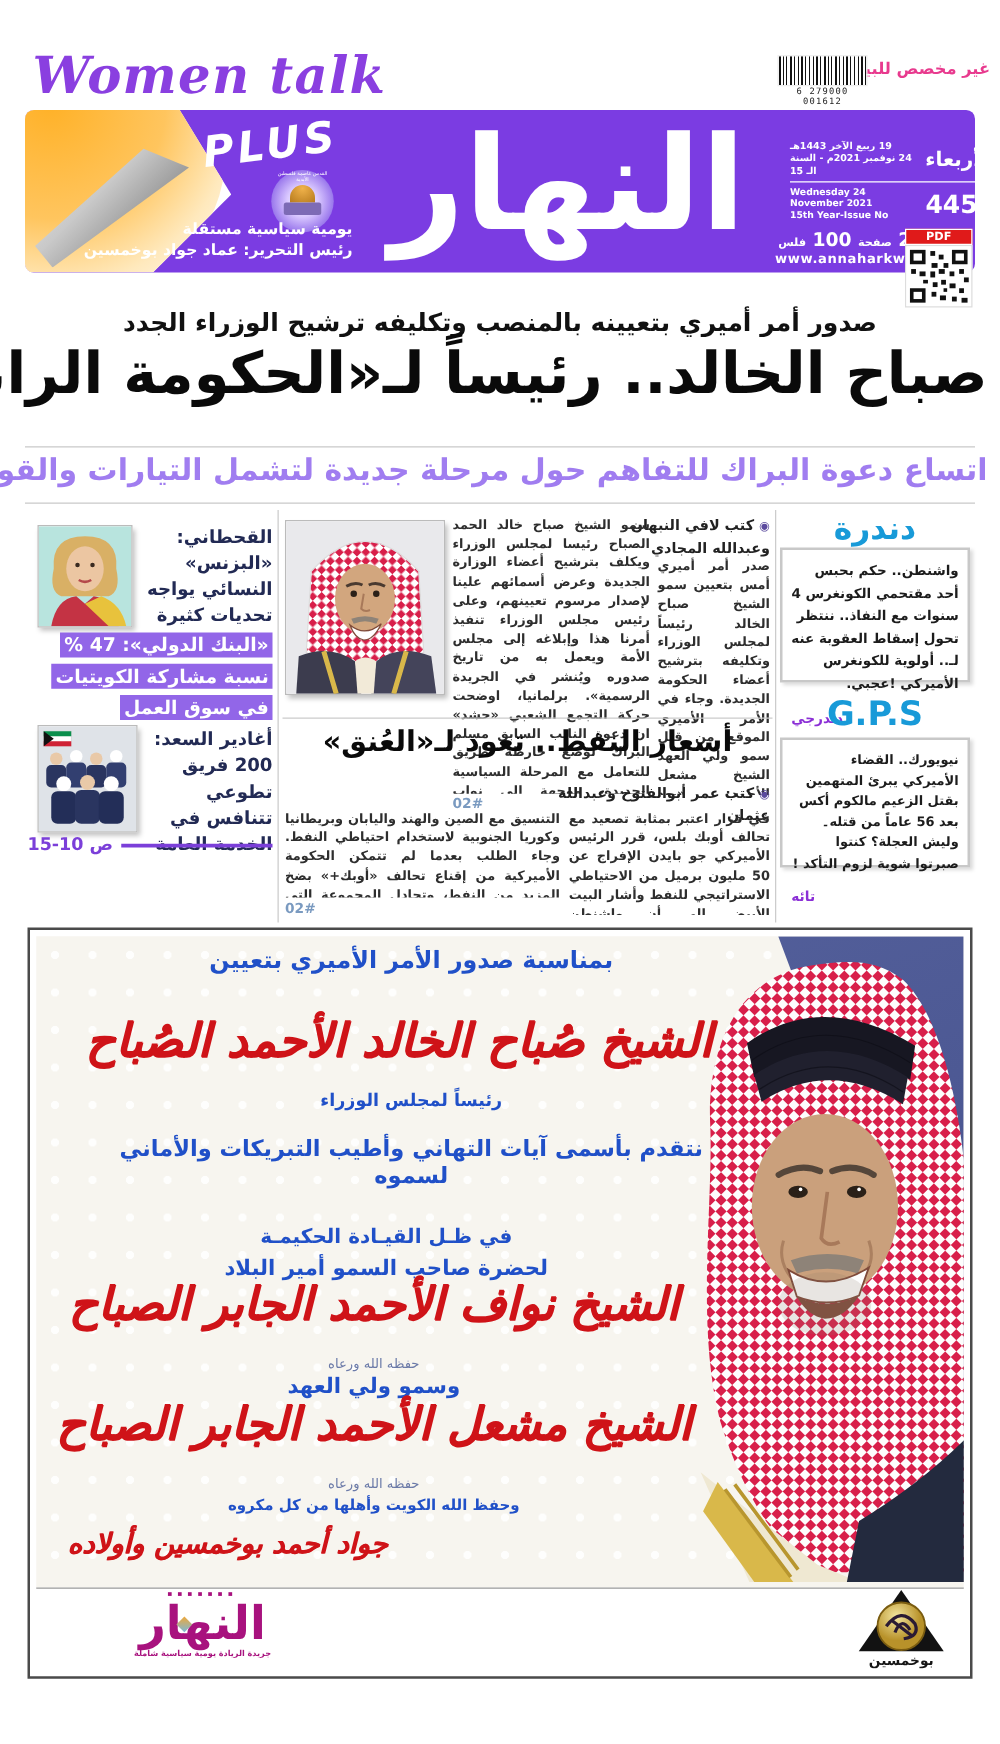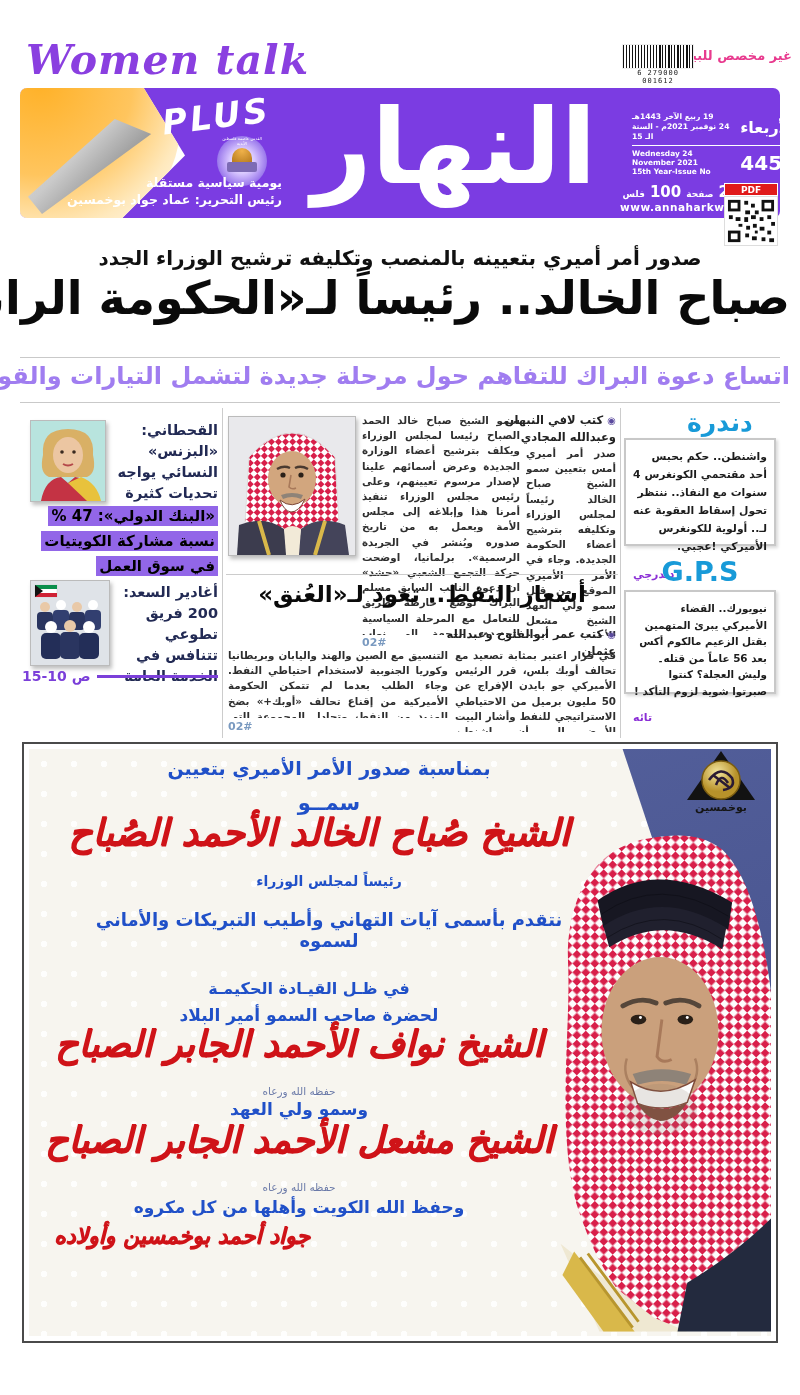--- a/index.html
+++ b/index.html
@@ -82,29 +82,29 @@
   .colhead { position:absolute; width:156px; text-align:center; font-weight:bold; color:#189ad8; }
   .obox { position:absolute; left:624px; width:152px; background:#fff; border:2px solid #c8c8c8;
     box-shadow:2px 2px 3px rgba(0,0,0,.15); padding:8px 7px 4px; direction:rtl; }
   .obox .txt { font-size:10.8px; font-weight:bold; color:#1c1c1c; line-height:18px; }
   .obox .sig { text-align:left; font-size:11px; font-weight:bold; color:#8b2fd6; margin-top:12px; }
 
   
   .lc-text { position:absolute; direction:rtl; text-align:right; font-size:14.5px; font-weight:bold;
     color:#222a54; line-height:21px; }
   .lc-highlight { position:absolute; left:22px; top:504px; width:196px; direction:rtl; text-align:right;
-    font-size:15px; font-weight:bold; color:#000000; line-height:25px; }
+    font-size:15px; font-weight:bold; color:#ffffff; line-height:25px; }
   .lc-highlight span { background:#9266e8; padding:1px 3px; box-decoration-break:clone; -webkit-box-decoration-break:clone; }
   .pages-row { position:absolute; left:22px; top:668px; width:196px; display:flex; align-items:center; gap:6px;justify-content:flex-end; }
   .pages-row .pline { flex:1; border-top:3px solid #7b3fd9; }
   .pages-row .plabel { color:#7b3fd9; font-weight:bold; font-size:14px; direction:rtl; }
 
   
   .ad { position:absolute; left:22px; top:742px; width:756px; height:601px; border:2px solid #4a4a4a;
-    background:#fff; padding:5px; display:flex; flex-direction:row; }
+    background:#fff; padding:5px; display:flex; flex-direction:column; }
   .ad-inner { position:relative; flex:1; overflow:hidden;
     background:#f7f5ef;
     background-image:radial-gradient(rgba(255,255,255,.9) 3px, transparent 3.5px);
     background-size:30px 30px; }
   .slate { position:absolute; right:0; top:0; width:100%; height:100%;
     clip-path:polygon(80% 0, 100% 0, 100% 76%); background:linear-gradient(160deg,#57639f,#424e88); }
   .ad-photo { position:absolute; right:-4px; bottom:0; width:234px; height:516px; }
   .ad-text { position:absolute; direction:rtl; text-align:center; color:#2050c8; }
   .ad-red { position:absolute; direction:rtl; text-align:center; color:#cf1318; font-weight:bold;
     font-style:italic; white-space:nowrap; text-shadow:0.6px 0.6px 0 #cf1318; }
@@ -217,21 +217,21 @@
 
   <div class="kicker">صدور أمر أميري بتعيينه بالمنصب وتكليفه ترشيح الوزراء الجدد</div>
   <div class="main-head">صباح الخالد.. رئيساً لـ«الحكومة الرابعة»</div>
   <div class="hline" style="top:357px;"></div>
   <div class="sub-head">اتساع دعوة البراك للتفاهم حول مرحلة جديدة لتشمل التيارات والقوى السياسية</div>
   <div class="hline" style="top:402px;"></div>
 
   <div class="vdiv" style="left:222px;"></div>
   <div class="vdiv" style="left:620px;"></div>
 
-  <div class="colhead" style="left:622px; top:408px; font-size:25px;margin-left:20px;">دندرة</div>
+  <div class="colhead" style="left:622px; top:408px; font-size:25px;">دندرة</div>
   <div class="obox" style="top:438px; height:108px;">
     <div class="txt">واشنطن.. حكم بحبس أحد مقتحمي الكونغرس 4 سنوات مع النفاذ.. ننتظر تحول إسقاط العقوبة عنه لـ.. أولوية للكونغرس الأميركي !عجبي.</div>
     <div class="sig">دندرجي</div>
   </div>
   <div class="colhead" style="left:622px; top:556px; font-size:27px;">G.P.S</div>
   <div class="obox" style="top:590px; height:104px;">
     <div class="txt" style="font-size:10.4px; line-height:16.5px;">نيويورك.. القضاء الأميركي يبرئ المتهمين بقتل الزعيم مالكوم أكس بعد 56 عاماً من قتله۔ وليش العجلة؟ كنتوا صبرتوا شوية لزوم التأكد !</div>
     <div class="sig">تائه</div>
   </div>
 
@@ -362,32 +362,31 @@
         <path d="M92,264 Q124,284 158,262 L150,285 Q124,296 99,286 Z" fill="#fdfdfd" stroke="#7e4a3a" stroke-width="1.5"></path>
         <path d="M99,286 Q124,298 150,285 Q138,304 122,304 Q108,302 99,286 Z" fill="#7e4a3a"></path>
         <ellipse cx="122" cy="292" rx="38" ry="26" fill="#8a7a6a" opacity=".18"></ellipse>
         <path d="M20,430 Q70,470 116,506 L150,520 L60,520 Z" fill="#efe8d2"></path>
         <path d="M34,438 L96,520 L64,520 L22,462 Z" fill="#d9b84a"></path>
         <path d="M40,444 L94,516 M48,440 L100,510" stroke="#b8962e" stroke-width="3" fill="none"></path>
         <path d="M150,470 Q200,440 240,400 L240,520 L140,520 Z" fill="#232a3e"></path>
       </svg>
 
       <div class="ad-text" style="left:60px; top:8px; width:480px; font-size:19px; font-weight:bold;">بمناسبة صدور الأمر الأميري بتعيين</div>
-      <div class="ad-text" style="left:60px; top:42px; width:480px; font-size:21px; font-weight:bold;">سمــو</div>
       <div class="ad-red" style="left:10px; top:62px; width:560px; font-size:37px;">الشيخ صُباح الخالد الأحمد الصُباح</div>
       <div class="ad-text" style="left:60px; top:124px; width:480px; font-size:14px; font-weight:bold;">رئيساً لمجلس الوزراء</div>
       <div class="ad-text" style="left:40px; top:160px; width:520px; font-size:18px; font-weight:bold;">نتقدم بأسمى آيات التهاني وأطيب التبريكات والأماني لسموه</div>
       <div class="ad-text" style="left:50px; top:230px; width:460px; font-size:16px; font-weight:bold;">في ظـل القيـادة الحكيمـة</div>
       <div class="ad-text" style="left:60px; top:256px; width:440px; font-size:17px; font-weight:bold;">لحضرة صاحب السمو أمير البلاد</div>
       <div class="ad-red" style="left:0px; top:274px; width:540px; font-size:36px;">الشيخ نواف الأحمد الجابر الصباح</div>
       <div class="ad-small" style="left:60px; top:336px; width:420px;">حفظه الله ورعاه</div>
       <div class="ad-text" style="left:60px; top:350px; width:420px; font-size:17px; font-weight:bold;">وسمو ولي العهد</div>
       <div class="ad-red" style="left:0px; top:370px; width:540px; font-size:36px;">الشيخ مشعل الأحمد الجابر الصباح</div>
       <div class="ad-small" style="left:60px; top:432px; width:420px;">حفظه الله ورعاه</div>
-      <div class="ad-text" style="left:60px; top:448px; width:420px; font-size:17px; font-weight:bold;">وحفظ الله الكويت وأهلها من كل مكروه</div>
+      <div class="ad-text" style="left:60px; top:448px; width:420px; font-size:12px; font-weight:bold;">وحفظ الله الكويت وأهلها من كل مكروه</div>
       <div class="ad-red" style="left:8px; top:474px; width:290px; font-size:22px;">جواد أحمد بوخمسين وأولاده</div>
     </div>
 
     <div class="ad-footer">
       <div class="nahar-logo">
         <div class="nahar-dots">▪▪▪▪▪▪▪</div>
         <div class="nahar-word">
           <span>النهار</span>
           <span class="diamond"></span>
         </div>

